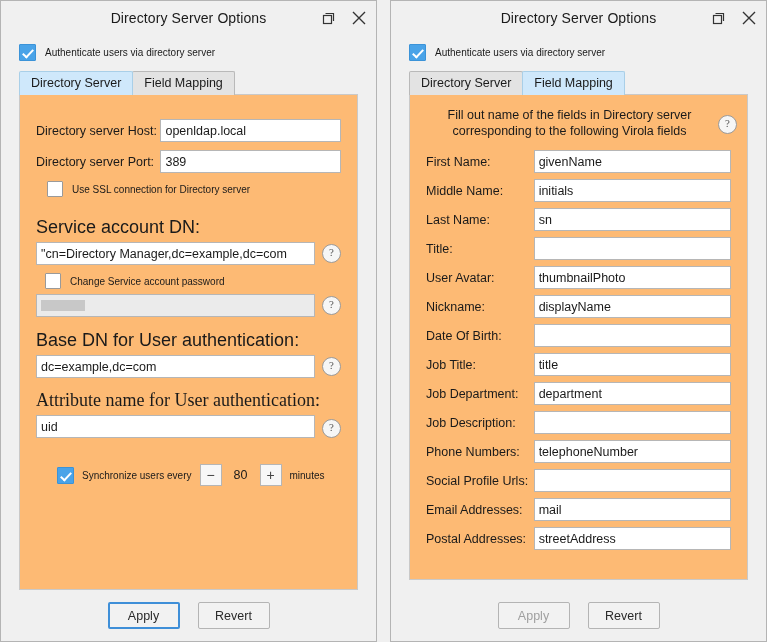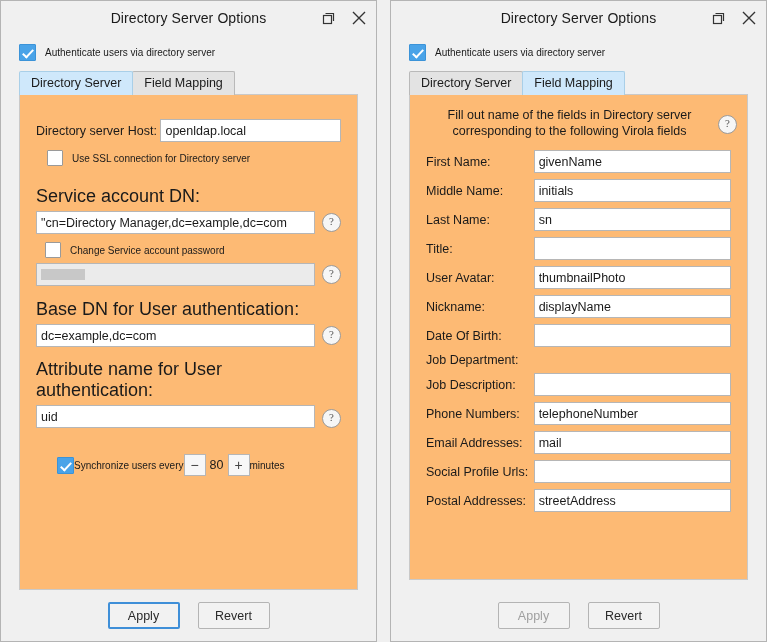--- a/index.html
+++ b/index.html
@@ -207,20 +207,21 @@
   .pwd-block {
     display: inline-block;
     width: 44px; height: 11px;
     background: #c8c8c8;
     vertical-align: middle;
   }
 
   .sync-row {
     display: flex;
     align-items: center;
+    gap: 8px;
     margin-top: 26px;
     padding-left: 21px;
   }
   .spin {
     width: 22px; height: 22px;
     border: 1px solid #b6b6b6;
     background: #f7f7f7;
     display: flex; align-items: center; justify-content: center;
     font-size: 14px; color: #444;
     box-sizing: border-box;
@@ -312,20 +313,24 @@
 
       <div class="panel">
 
         <div style="height:14px"></div>
 
         <div class="l-row">
           <div class="flabel">Directory server Host:</div>
           <input class="finput" type="text" value="openldap.local" style="">
         </div>
 
+        <div class="l-row">
+          <div class="flabel">Directory server Port:</div>
+          <input class="finput" type="text" value="389" style="">
+        </div>
 
         <div class="sub-check">
           <div class="cb"></div>
           <div class="check-label">Use SSL connection for Directory server</div>
         </div>
 
         <div style="height:16px"></div>
 
         <div class="stacklabel">Service account DN:</div>
         <div style="display:flex;align-items:center;">
@@ -344,21 +349,21 @@
           </div>
           <div class="help">?</div>
         </div>
 
         <div class="stacklabel" style="margin-top:13px;">Base DN for User authentication:</div>
         <div style="display:flex;align-items:center;">
           <input class="finput wide-input" type="text" value="dc=example,dc=com" style="">
           <div class="help">?</div>
         </div>
 
-        <div class="stacklabel" style="margin-top:12px;">Attribute name for User authentication:</div>
+        <div class="stacklabel" style="margin-top:12px;font-family:Liberation Serif, serif;">Attribute name for User authentication:</div>
         <div style="display:flex;align-items:flex-end;">
           <input class="finput wide-input" type="text" value="uid" style="">
           <div class="help">?</div>
         </div>
 
         <div class="sync-row">
           <div class="cb checked"></div>
           <div class="check-label">Synchronize users every</div>
           <div class="spin">−</div>
           <div class="spin-val">80</div>
@@ -436,37 +441,42 @@
         </div>
         <div class="r-row">
           <div class="flabel">Nickname:</div>
           <input class="finput" type="text" value="displayName" style="">
         </div>
         <div class="r-row">
           <div class="flabel">Date Of Birth:</div>
           <input class="finput" type="text" value="" style="">
         </div>
         <div class="r-row">
+          <div class="flabel">Job Title:</div>
+          <input class="finput" type="text" value="title" style="">
+        </div>
+        <div class="r-row">
           <div class="flabel">Job Department:</div>
+          <input class="finput" type="text" value="department" style="">
         </div>
         <div class="r-row">
           <div class="flabel">Job Description:</div>
           <input class="finput" type="text" value="" style="">
         </div>
         <div class="r-row">
           <div class="flabel">Phone Numbers:</div>
           <input class="finput" type="text" value="telephoneNumber" style="">
         </div>
         <div class="r-row">
+          <div class="flabel">Social Profile Urls:</div>
+          <input class="finput" type="text" value="" style="">
+        </div>
+        <div class="r-row">
           <div class="flabel">Email Addresses:</div>
           <input class="finput" type="text" value="mail" style="">
-        </div>
-        <div class="r-row">
-          <div class="flabel">Social Profile Urls:</div>
-          <input class="finput" type="text" value="" style="">
         </div>
         <div class="r-row" style="margin-bottom:0;">
           <div class="flabel">Postal Addresses:</div>
           <input class="finput" type="text" value="streetAddress" style="">
         </div>
 
       </div>
 
       <div class="footer" style="padding-top:22px;">
         <button class="btn disabled">Apply</button>

